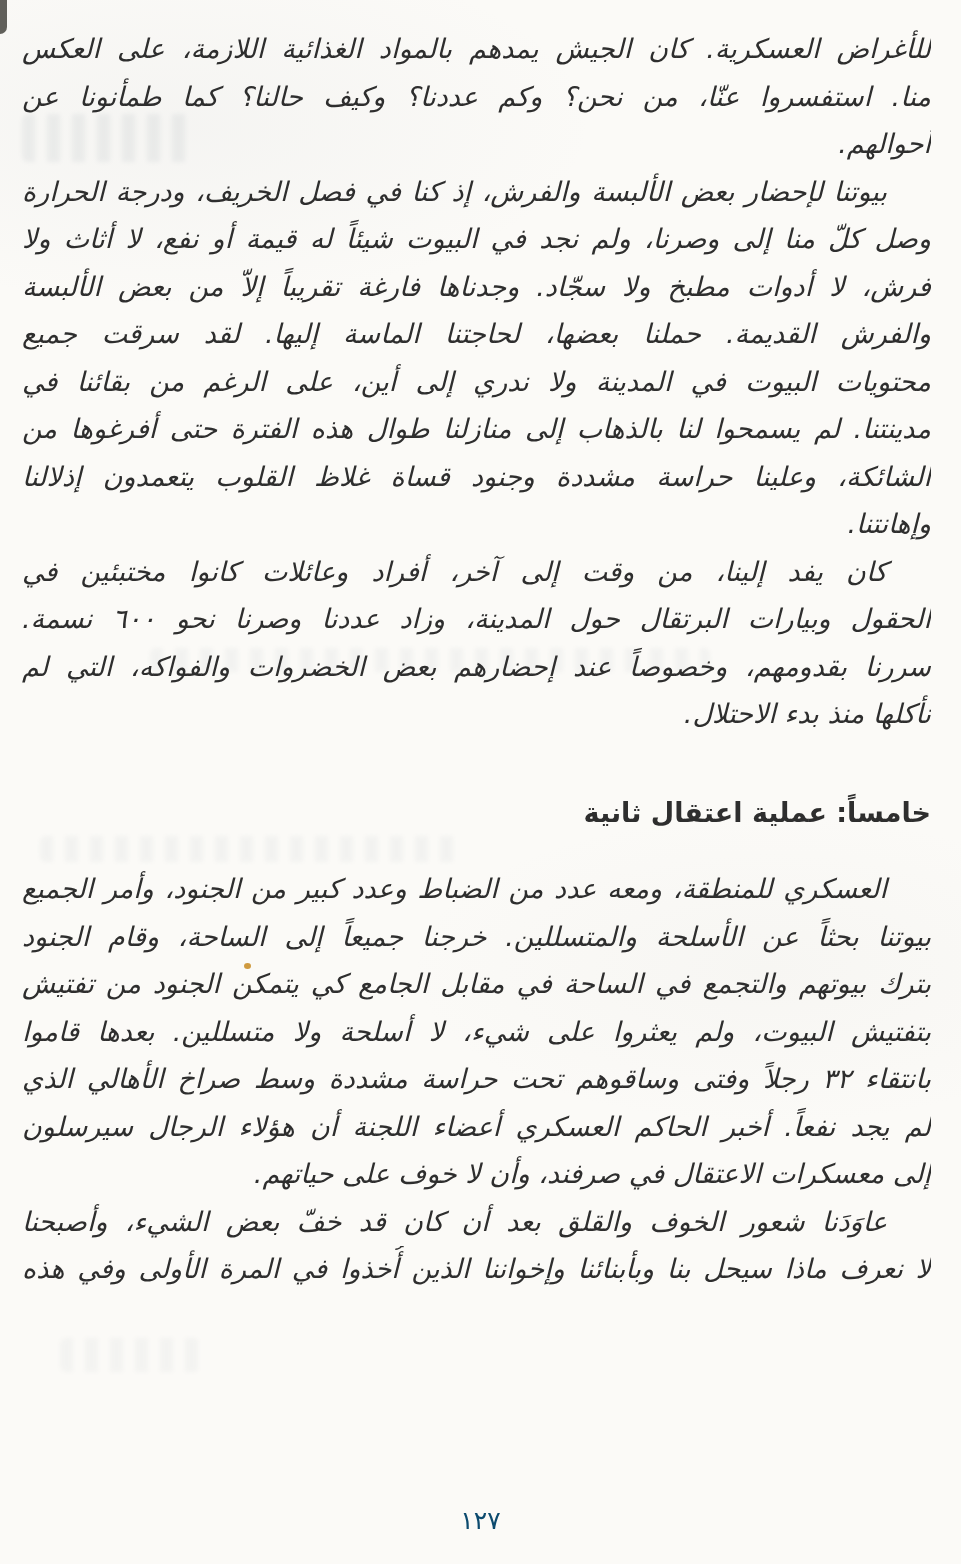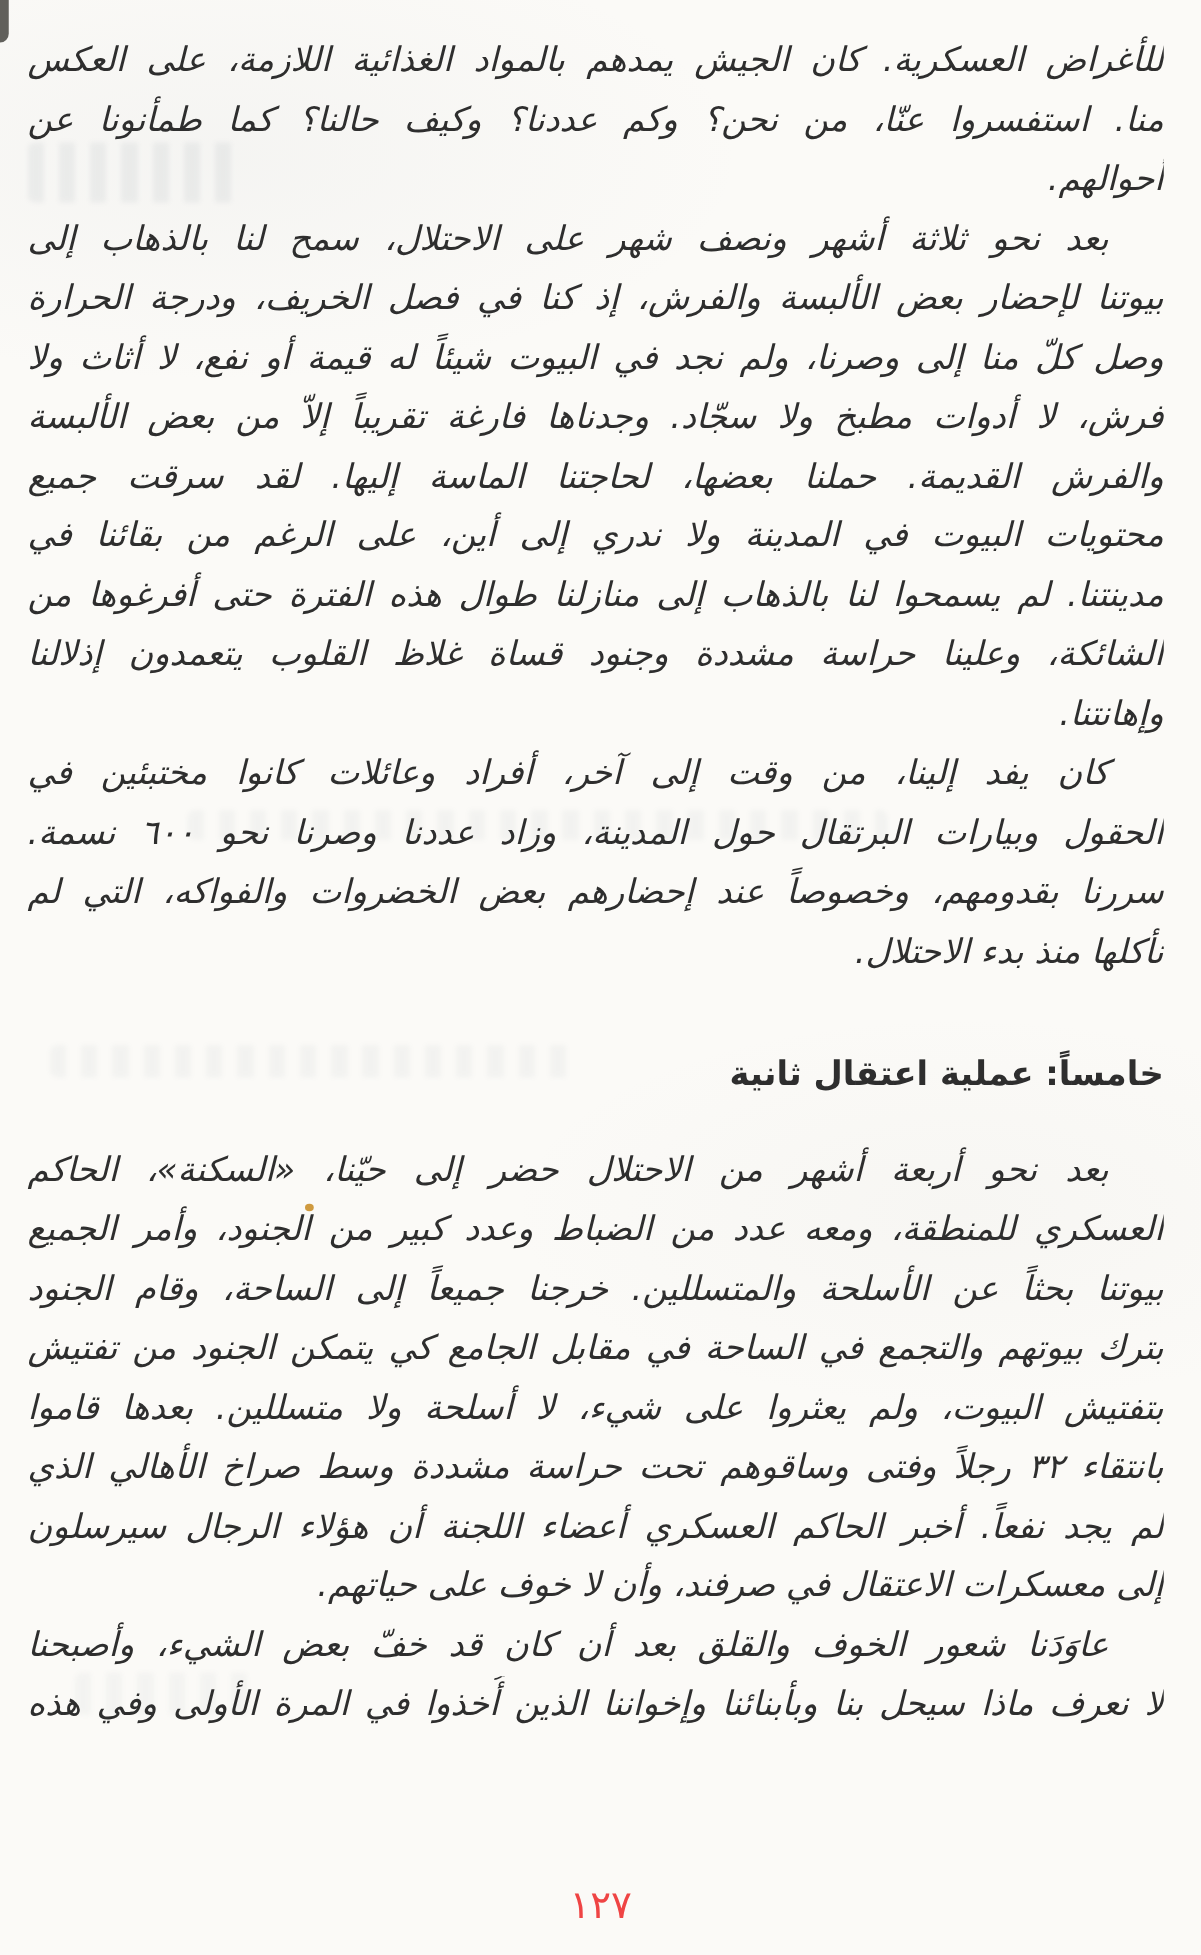--- a/index.html
+++ b/index.html
@@ -40,23 +40,23 @@
     font-weight:bold;
     text-align:right;
     height:47.5px;
     line-height:47.5px;
     margin:50px 0 30px 0;
   }
   .page-number{
     position:absolute;
     top:1506px;left:0;right:0;
     text-align:center;
-    font-size:31px;
+    font-size:25px;
     letter-spacing:3px;
-    color:#ef4444;
+    color:#0c4a6e;
   }
   
   .ghost{
     position:absolute;
     opacity:0.09;
     filter:blur(2px);
     background:repeating-linear-gradient(90deg,#76858f 0 13px,transparent 13px 25px);
     border-radius:6px;
     pointer-events:none;
   }
@@ -88,39 +88,37 @@
 <div class="ghost g3"></div>
 <div class="ghost g4"></div>
 
 <main class="text-block" id="sections-root">
     <div class="paragraph short-end">
       <div class="line">للأغراض العسكرية. كان الجيش يمدهم بالمواد الغذائية اللازمة، على العكس</div>
       <div class="line">منا. استفسروا عنّا، من نحن؟ وكم عددنا؟ وكيف حالنا؟ كما طمأنونا عن</div>
       <div class="line">أحوالهم.</div>
     </div>
     <div class="paragraph indent short-end">
-      <div class="line">بعد نحو ثلاثة أشهر ونصف شهر على الاحتلال، سمح لنا بالذهاب إلى</div>
       <div class="line">بيوتنا لإحضار بعض الألبسة والفرش، إذ كنا في فصل الخريف، ودرجة الحرارة</div>
       <div class="line">وصل كلّ منا إلى وصرنا، ولم نجد في البيوت شيئاً له قيمة أو نفع، لا أثاث ولا</div>
       <div class="line">فرش، لا أدوات مطبخ ولا سجّاد. وجدناها فارغة تقريباً إلاّ من بعض الألبسة</div>
       <div class="line">والفرش القديمة. حملنا بعضها، لحاجتنا الماسة إليها. لقد سرقت جميع</div>
       <div class="line">محتويات البيوت في المدينة ولا ندري إلى أين، على الرغم من بقائنا في</div>
       <div class="line">مدينتنا. لم يسمحوا لنا بالذهاب إلى منازلنا طوال هذه الفترة حتى أفرغوها من</div>
       <div class="line">الشائكة، وعلينا حراسة مشددة وجنود قساة غلاظ القلوب يتعمدون إذلالنا</div>
       <div class="line">وإهانتنا.</div>
     </div>
     <div class="paragraph indent short-end">
       <div class="line">كان يفد إلينا، من وقت إلى آخر، أفراد وعائلات كانوا مختبئين في</div>
       <div class="line">الحقول وبيارات البرتقال حول المدينة، وزاد عددنا وصرنا نحو ٦٠٠ نسمة.</div>
       <div class="line">سررنا بقدومهم، وخصوصاً عند إحضارهم بعض الخضروات والفواكه، التي لم</div>
       <div class="line">نأكلها منذ بدء الاحتلال.</div>
     </div>
     <h2 class="heading">خامساً: عملية اعتقال ثانية</h2>
     <div class="paragraph indent short-end">
-      <div class="line">بعد نحو أربعة أشهر من الاحتلال حضر إلى حيّنا، «السكنة»، الحاكم</div>
       <div class="line">العسكري للمنطقة، ومعه عدد من الضباط وعدد كبير من الجنود، وأمر الجميع</div>
       <div class="line">بيوتنا بحثاً عن الأسلحة والمتسللين. خرجنا جميعاً إلى الساحة، وقام الجنود</div>
       <div class="line">بترك بيوتهم والتجمع في الساحة في مقابل الجامع كي يتمكن الجنود من تفتيش</div>
       <div class="line">بتفتيش البيوت، ولم يعثروا على شيء، لا أسلحة ولا متسللين. بعدها قاموا</div>
       <div class="line">بانتقاء ٣٢ رجلاً وفتى وساقوهم تحت حراسة مشددة وسط صراخ الأهالي الذي</div>
       <div class="line">لم يجد نفعاً. أخبر الحاكم العسكري أعضاء اللجنة أن هؤلاء الرجال سيرسلون</div>
       <div class="line">إلى معسكرات الاعتقال في صرفند، وأن لا خوف على حياتهم.</div>
     </div>
     <div class="paragraph indent">
       <div class="line">عاوَدَنا شعور الخوف والقلق بعد أن كان قد خفّ بعض الشيء، وأصبحنا</div>

